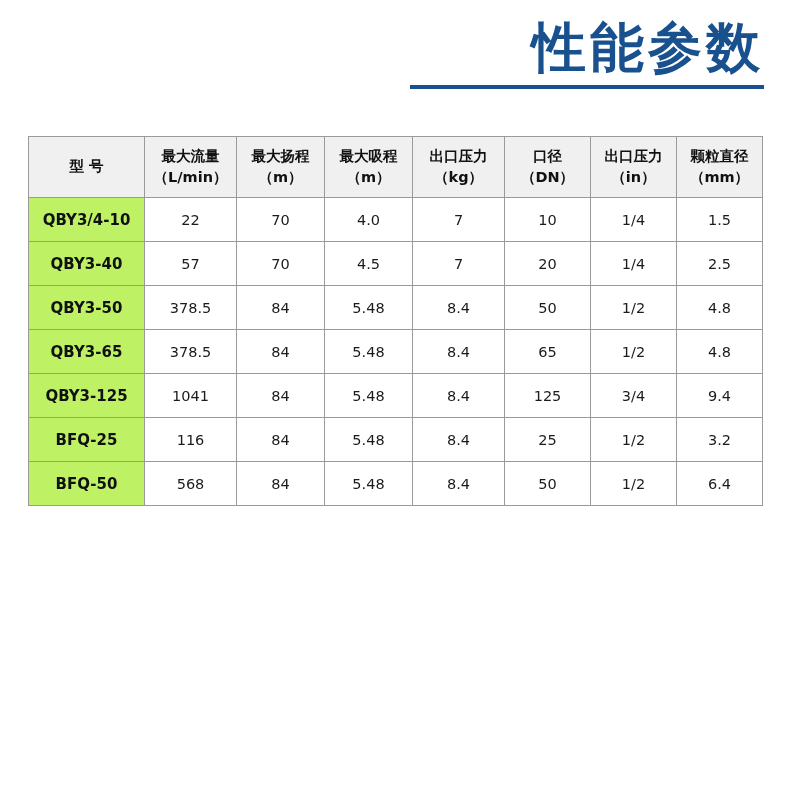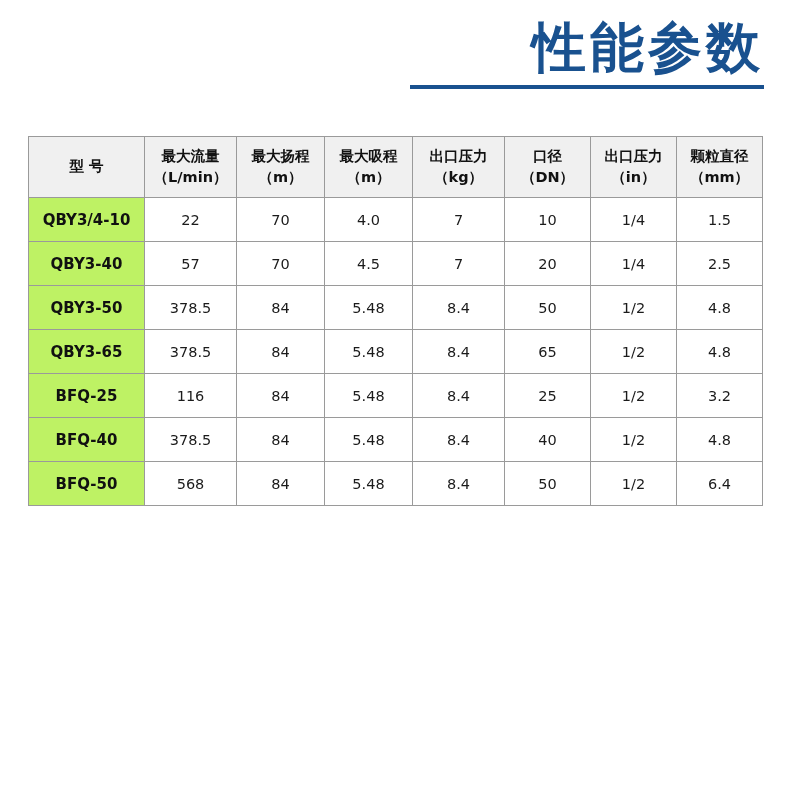--- a/index.html
+++ b/index.html
@@ -197,38 +197,38 @@
           <td class="model">QBY3-65</td>
           <td>378.5</td>
           <td>84</td>
           <td>5.48</td>
           <td>8.4</td>
           <td>65</td>
           <td>1/2</td>
           <td>4.8</td>
         </tr>
         <tr>
+          <td class="model">QBY3-125</td>
+          <td>1041</td>
+          <td>84</td>
+          <td>5.48</td>
+          <td>8.4</td>
+          <td>125</td>
+          <td>3/4</td>
+          <td>9.4</td>
+        </tr>
+        <tr>
           <td class="model">BFQ-25</td>
           <td>116</td>
           <td>84</td>
           <td>5.48</td>
           <td>8.4</td>
           <td>25</td>
           <td>1/2</td>
           <td>3.2</td>
-        </tr>
-        <tr>
-          <td class="model">BFQ-40</td>
-          <td>378.5</td>
-          <td>84</td>
-          <td>5.48</td>
-          <td>8.4</td>
-          <td>40</td>
-          <td>1/2</td>
-          <td>4.8</td>
         </tr>
         <tr>
           <td class="model">BFQ-50</td>
           <td>568</td>
           <td>84</td>
           <td>5.48</td>
           <td>8.4</td>
           <td>50</td>
           <td>1/2</td>
           <td>6.4</td>

